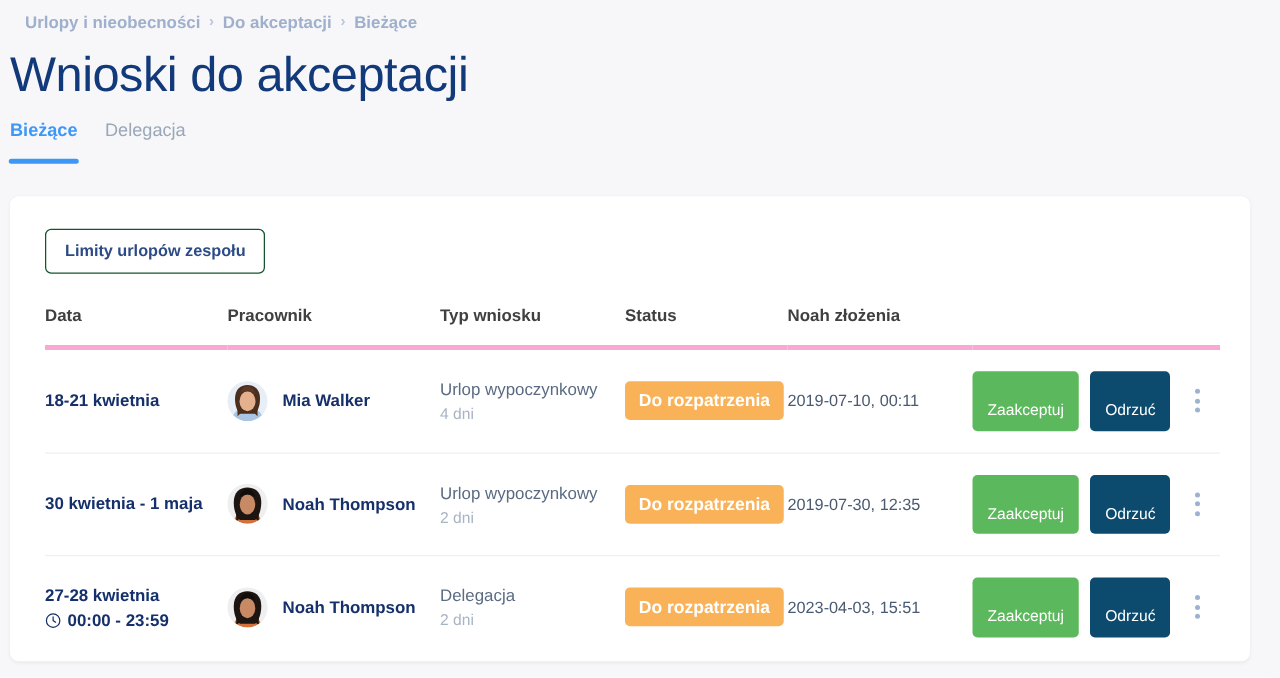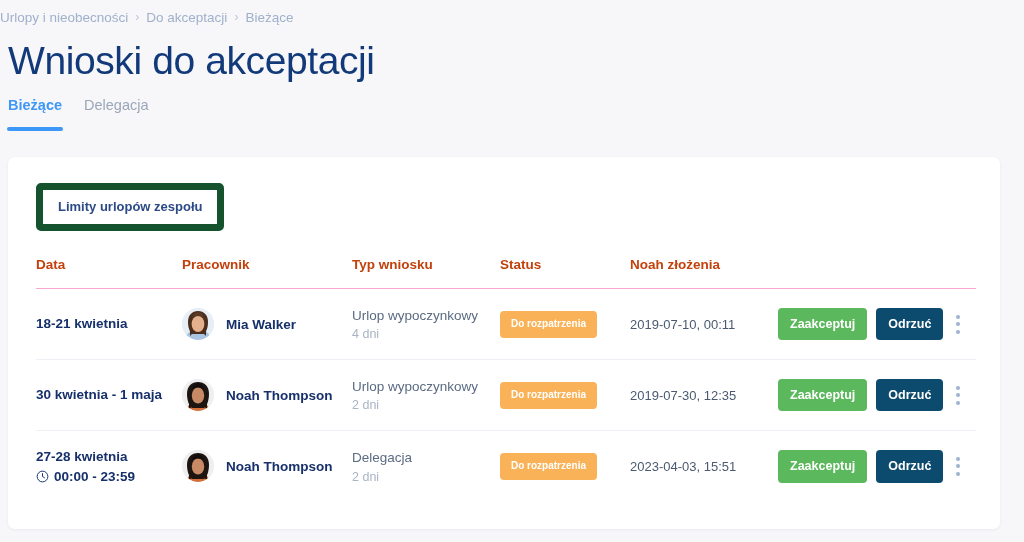--- a/index.html
+++ b/index.html
@@ -22,25 +22,26 @@
     width: 1024px;
     height: 542px;
     padding: 0;
   }
 
   
   .breadcrumb {
     display: flex;
     align-items: center;
     gap: 7px;
-    padding: 10px 0 0 0;
+    padding: 10px 0 0 20px;
     font-size: 13.5px;
     color: #9fb0cc;
     line-height: 1;
     height: 26px;
+    font-weight: bold;
   }
   .crumb { color: #9fb0cc; white-space: nowrap; }
   .crumb-sep {
     color: #b9c6dc;
     font-size: 12px;
     line-height: 1;
     transform: translateY(-1px);
   }
 
   
@@ -95,21 +96,21 @@
     border-radius: 7px;
     box-shadow: 0 1px 3px rgba(30,50,90,0.07);
     overflow: hidden;
   }
 
   .card-inner { padding: 26px 28px 0 28px; }
 
   
   .limits-btn {
     display: inline-block;
-    border: 7px solid #14532d;
+    border: 1px solid #14532d;
     background: #ffffff;
     border-radius: 5px;
     padding: 10px 15px 11px 15px;
     font-size: 13px;
     font-weight: bold;
     color: #2b4a86;
     cursor: pointer;
     line-height: 1;
   }
 
@@ -119,23 +120,23 @@
     border-collapse: collapse;
     margin-top: 26px;
     table-layout: fixed;
   }
 
   table.requests thead th {
     text-align: left;
     font-size: 13.5px;
     font-weight: bold;
     padding: 0 0 16px 0;
-    border-bottom: 1px solid #f9a8d4;
+    border-bottom: 4px solid #f9a8d4;
     vertical-align: bottom;
-    color: #c2410c;
+    color: #404040;
     white-space: nowrap;
   }
   th.sortable { color: #3d97f7; cursor: pointer; }
 
   .col-date   { width: 146px; }
   .col-emp    { width: 170px; }
   .col-type   { width: 148px; }
   .col-status { width: 130px; }
   .col-sub    { width: 148px; }
   .col-act    { width: 150px; }
@@ -199,21 +200,21 @@
     font-size: 12.5px;
     color: #a9b4c3;
     margin-top: 3px;
   }
 
   
   .badge {
     display: inline-block;
     background: #f9b257;
     color: #ffffff;
-    font-size: 10px;
+    font-size: 14px;
     font-weight: bold;
     padding: 8px 11px 9px 11px;
     border-radius: 4px;
     line-height: 1;
     white-space: nowrap;
     cursor: pointer;
   }
 
   
   .subdate {
@@ -222,22 +223,22 @@
     white-space: nowrap;
   }
 
   
   .actions { display: flex; align-items: center; gap: 9px; }
   .btn {
     border: none;
     border-radius: 4px;
     color: #ffffff;
     font-size: 12.5px;
-    font-weight: bold;
-    padding: 10px 12px 10px 12px;
+    font-weight: normal;
+    padding: 25px 12px 10px 12px;
     line-height: 1;
     cursor: pointer;
     font-family: "Liberation Sans", sans-serif;
     white-space: nowrap;
   }
   .btn-accept { background: #5cb85c; }
   .btn-reject { background: #0c4a6e; }
 
   
   .kebab {

